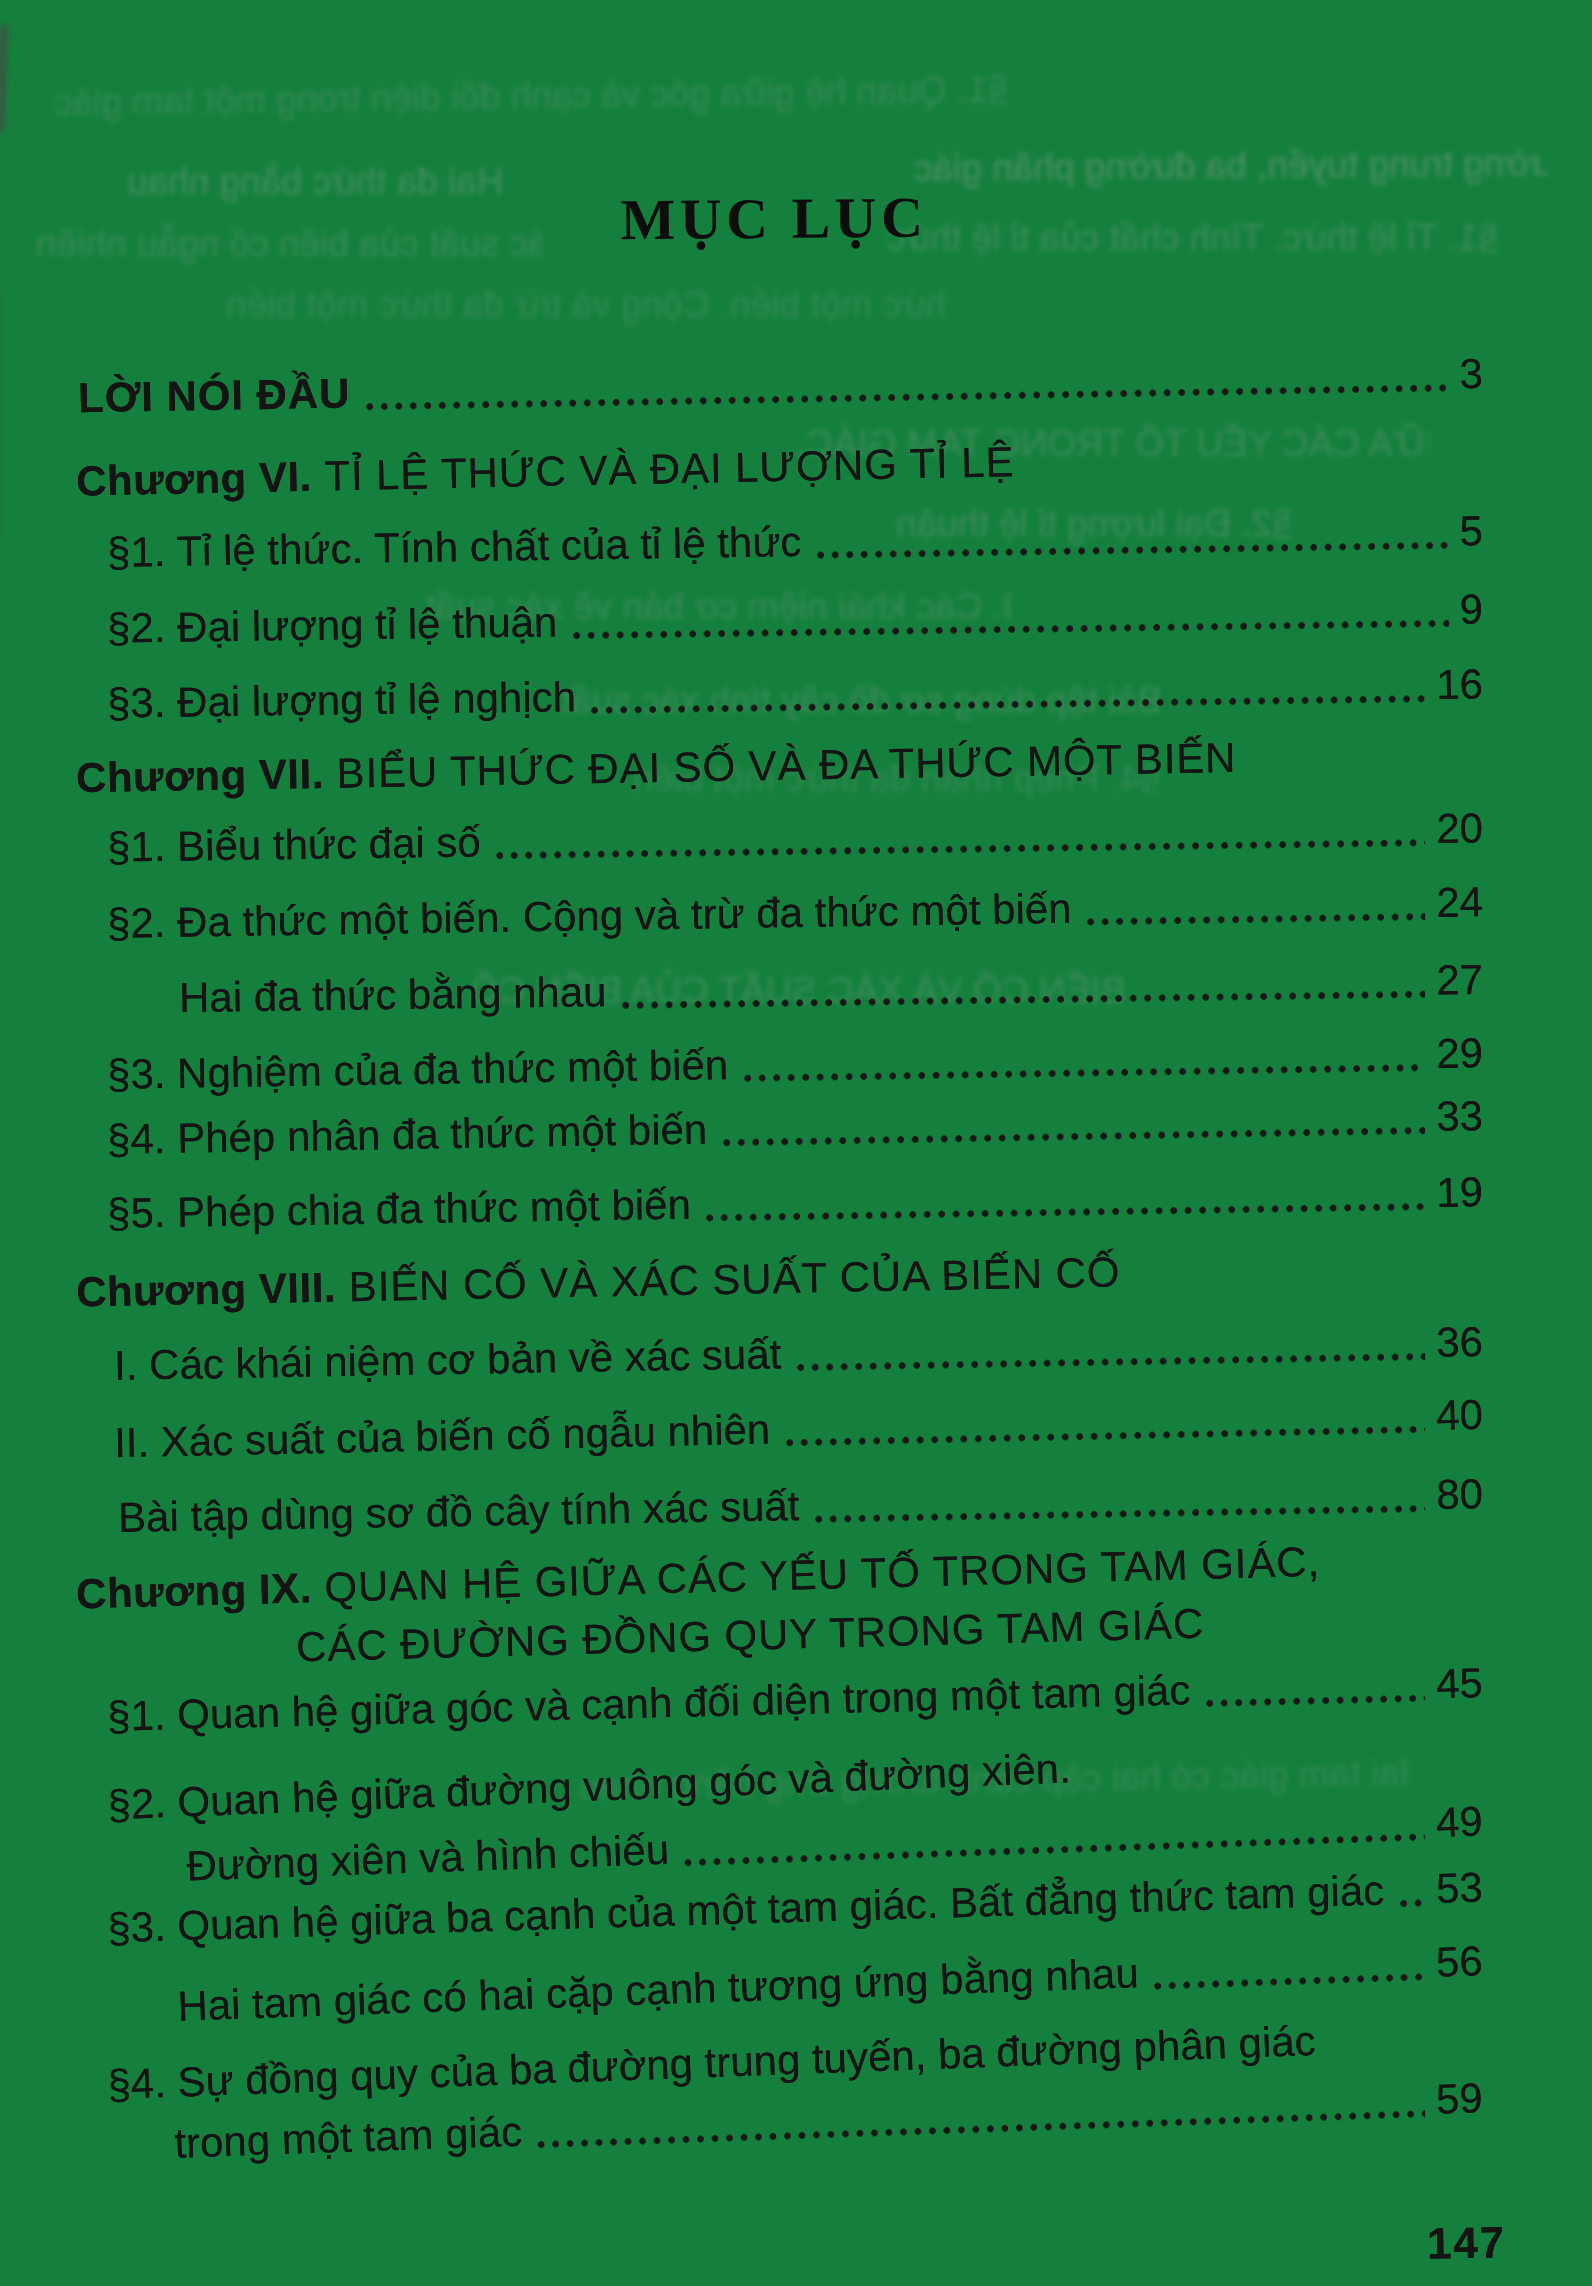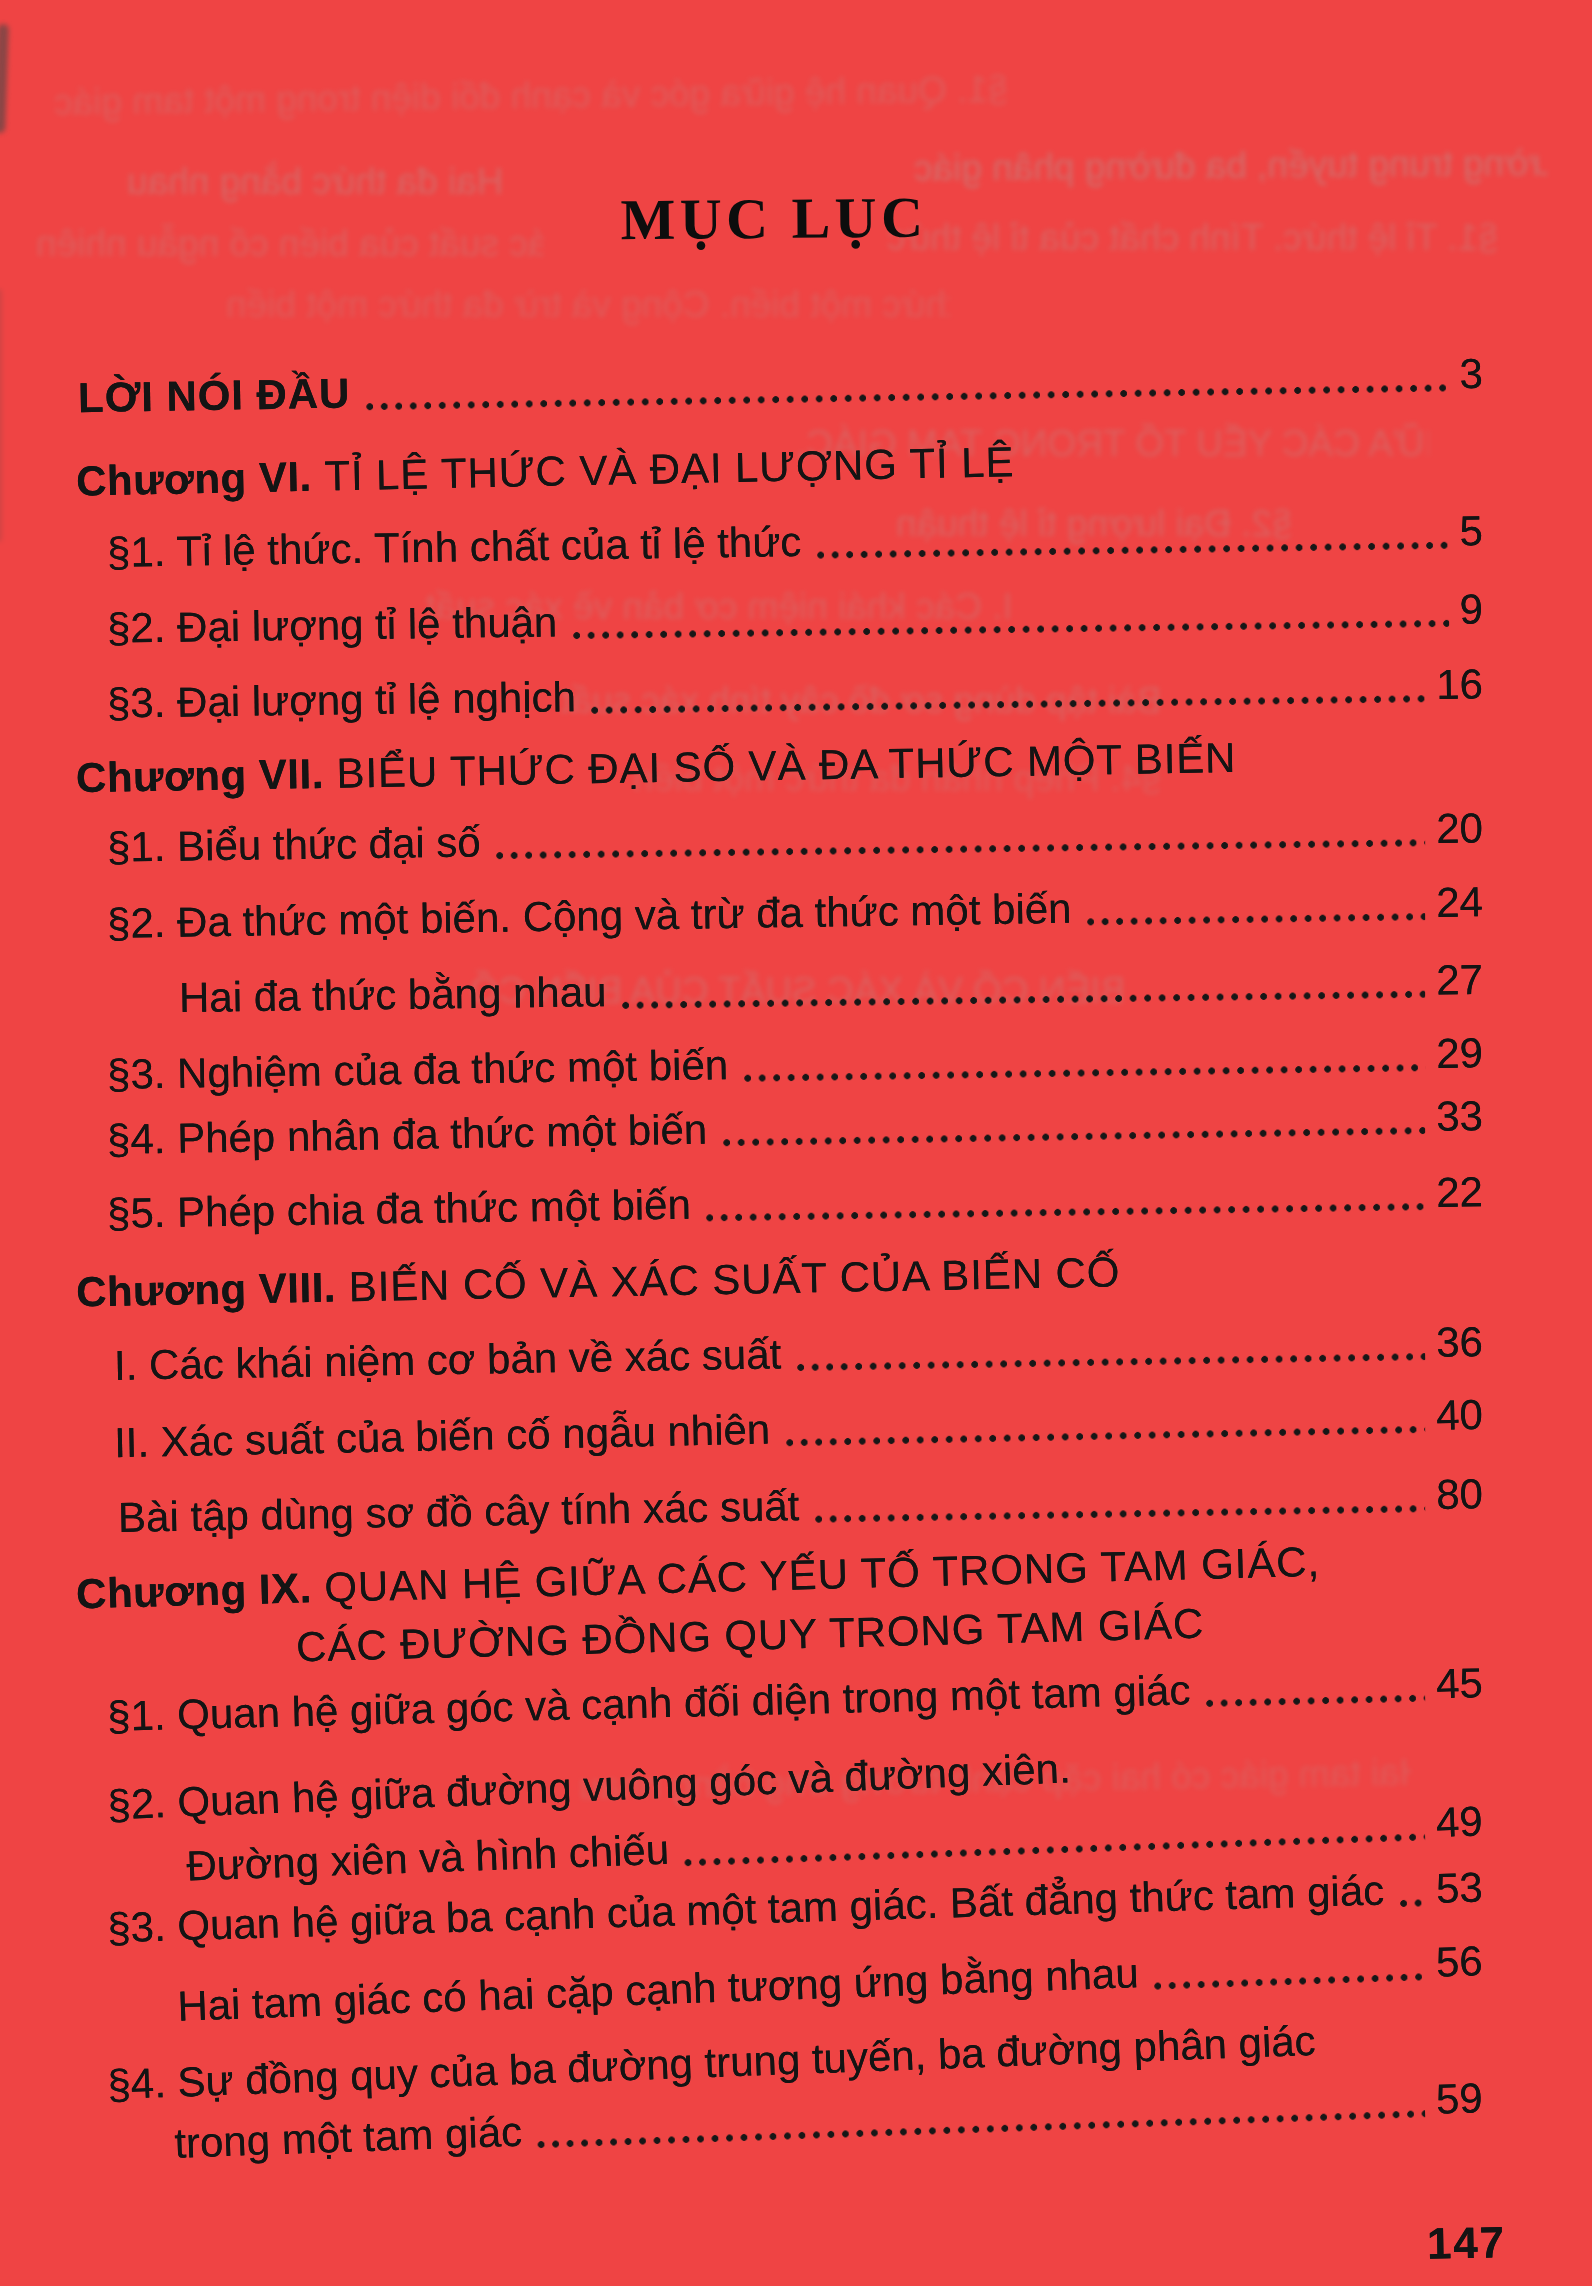--- a/index.html
+++ b/index.html
@@ -1,19 +1,19 @@
 <!DOCTYPE html>
 <html style="font-size:14.5px"><head>
 <meta charset="utf-8">
 <style>
   html,body{margin:0;padding:0;background:#e8e8e8;}
   .page{
     position:relative;
     width:1592px;height:2287px;
-    background:#ef4444;
+    background:#15803d;
     overflow:hidden;
     font-family:"Liberation Sans", sans-serif;
     color:#141414;
   }
   
   .title{
     position:absolute;top:185px;left:0;right:0;
     text-align:center;
     font-family:"Liberation Serif", serif;
     font-weight:700;
@@ -164,21 +164,21 @@
 
   <div class="row ind-sec" style="top:1102px;transform:rotate(-1.0deg);">
     <span class="lbl">§4. Phép nhân đa thức một biến</span>
     <span class="dots"></span>
     <span class="pg">33</span>
   </div>
 
   <div class="row ind-sec" style="top:1177px;transform:rotate(-0.9deg);">
     <span class="lbl">§5. Phép chia đa thức một biến</span>
     <span class="dots"></span>
-    <span class="pg">22</span>
+    <span class="pg">19</span>
   </div>
 
   <div class="row ind-ch" style="top:1253px;transform:rotate(-1.1deg);">
     <span class="pre">Chương VIII.</span>
     <span class="cht">BIẾN CỐ VÀ XÁC SUẤT CỦA BIẾN CỐ</span>
   </div>
 
   <div class="row ind-sec" style="top:1328px;left:114px;transform:rotate(-1.0deg);">
     <span class="lbl">I. Các khái niệm cơ bản về xác suất</span>
     <span class="dots"></span>

